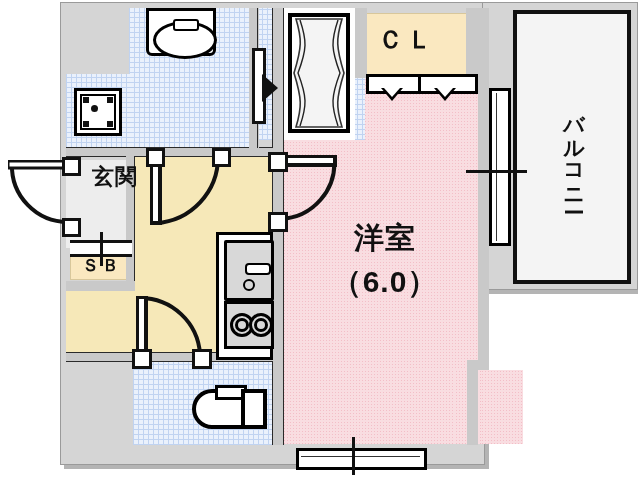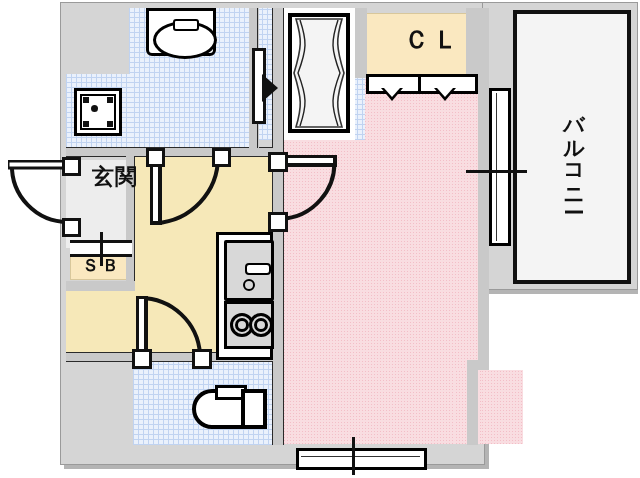--- a/index.html
+++ b/index.html
@@ -262,20 +262,22 @@
       <path d="M4,2 A60,60 0 0 1 64,58" fill="none" stroke="#111" stroke-width="4"></path>
       <rect x="1" y="1" width="9" height="58" fill="#fff" stroke="#111" stroke-width="4"></rect>
     </svg>
   </div>
   <div class="jamb-w" style="left:132px;top:349px;width:14px;height:14px;"></div>
   <div class="jamb-w" style="left:192px;top:349px;width:14px;height:14px;"></div>
 
   <div class="abs" style="left:252px;top:48px;width:14px;height:76px;background:#fff;border:3px solid #111;"></div>
   <div class="abs" style="left:262px;top:74px;width:0;height:0;border-top:14px solid transparent;border-bottom:14px solid transparent;border-left:16px solid #111;"></div>
 
-
-  <div class="abs lbl lbl-cl" style="left:378px;top:23px;width:84px;text-align:right;font-family:Liberation Serif, serif;">ＣＬ</div>
+  <div class="abs lbl lbl-room" style="left:330px;top:218px;width:110px;text-align:center;">洋室</div>
+  <div class="abs lbl lbl-room2" style="left:320px;top:262px;width:130px;text-align:center;">（6.0）</div>
+
+  <div class="abs lbl lbl-cl" style="left:378px;top:23px;width:84px;text-align:left;font-family:Liberation Serif, serif;">ＣＬ</div>
 
   <div class="abs lbl lbl-genkan" style="left:92px;top:166px;width:36px;">玄関</div>
 
   <div class="abs lbl lbl-sb" style="left:78px;top:254px;width:48px;text-align:center;">ＳＢ</div>
 
 </div>
 
 </body></html>

